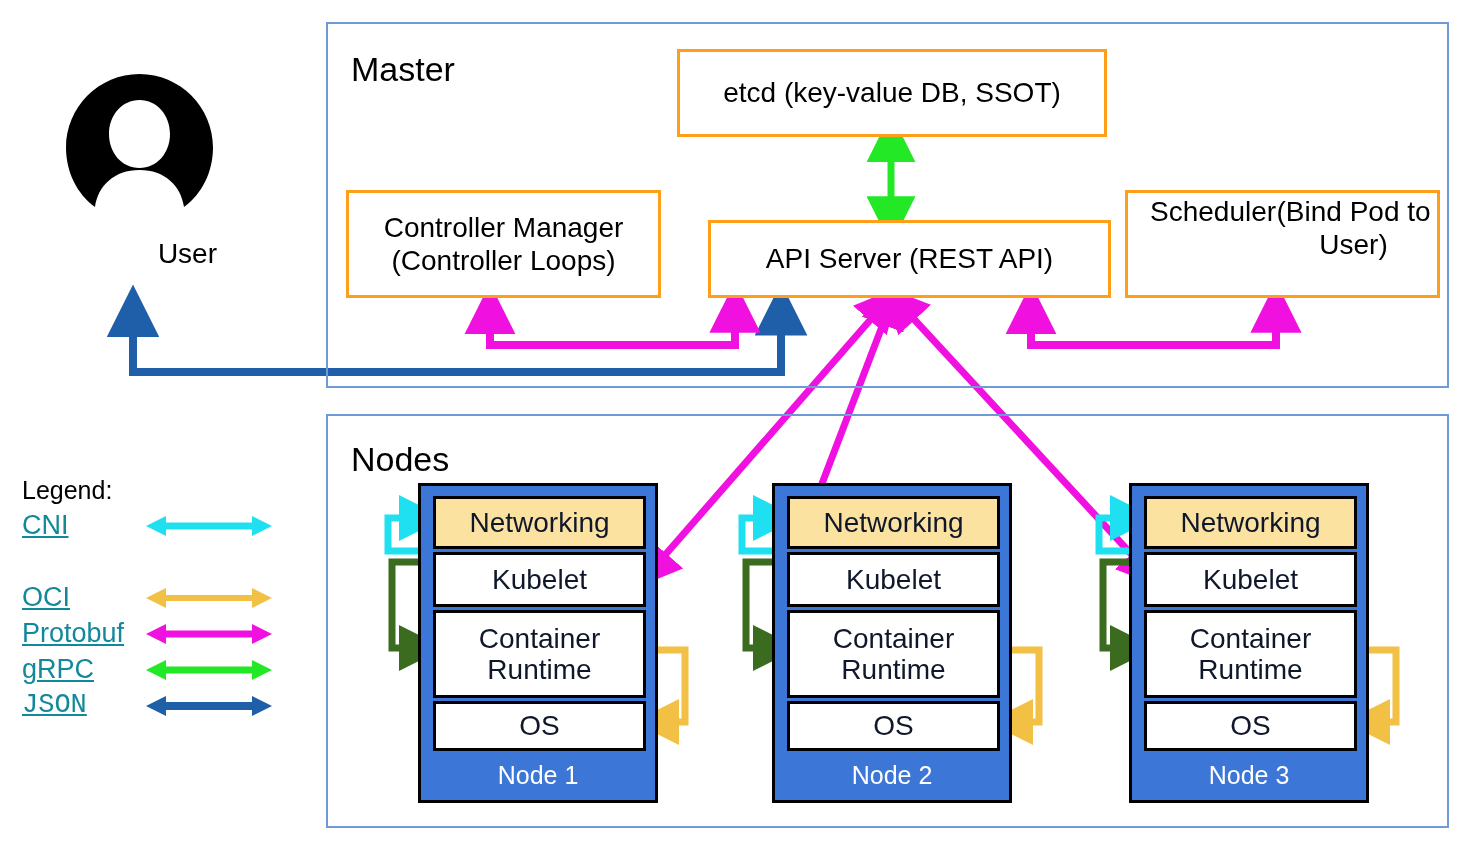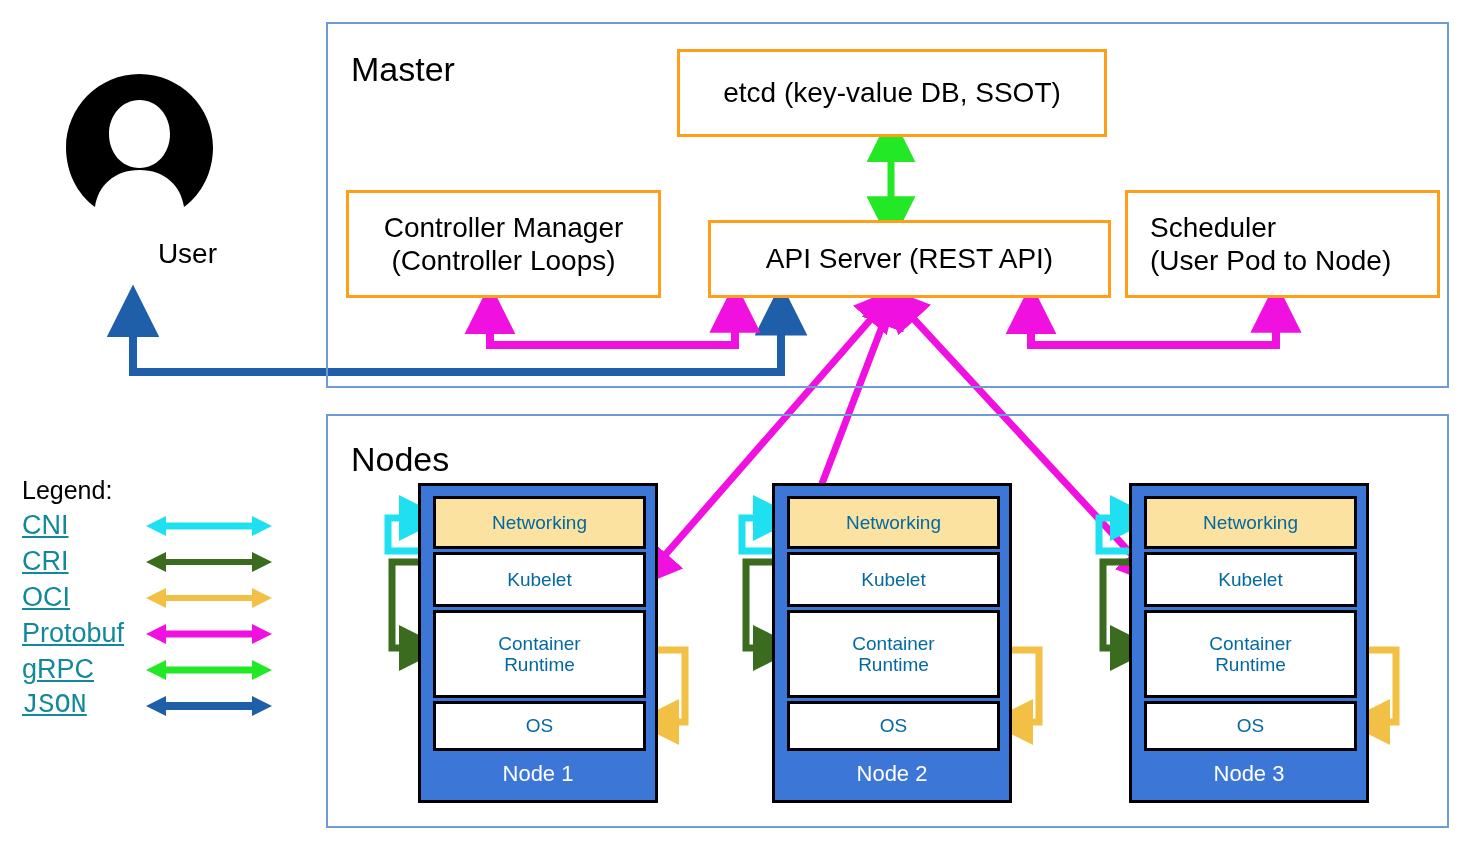--- a/index.html
+++ b/index.html
@@ -54,30 +54,30 @@
     border: 3px solid #000000;
   }
   .node-inner {
     position: absolute;
     background: #ffffff;
     border: 3px solid #000000;
     display: flex;
     align-items: center;
     justify-content: center;
     text-align: center;
-    font-size: 19px;
-    color: #0369a1;
+    font-size: 28px;
+    color: #0f172a;
     line-height: 1.12;
     box-sizing: border-box;
   }
   .node-inner.networking { background: #FBE2A0; }
   .node-label {
     position: absolute;
     color: #ffffff;
-    font-size: 22px;
+    font-size: 25px;
     text-align: center;
     width: 100%;
     left: 0;
   }
 
   
   .user-wrap { position: absolute; }
   .user-caption {
     position: absolute;
     width: 100%;
@@ -191,28 +191,20 @@
 
     <div class="legend-row" style="top:36px;">
       <span class="legend-label">CNI</span>
       <svg class="legend-arrow" width="130" height="24" viewBox="0 0 130 24">
         <line x1="16" y1="12" x2="114" y2="12" stroke="#1EE0F0" stroke-width="7"></line>
         <path d="M2,12 L22,2 L22,22 Z" fill="#1EE0F0"></path>
         <path d="M128,12 L108,2 L108,22 Z" fill="#1EE0F0"></path>
       </svg>
     </div>
 
-    <div class="legend-row" style="top:72px;">
-      <span class="legend-label">CRI</span>
-      <svg class="legend-arrow" width="130" height="24" viewBox="0 0 130 24">
-        <line x1="16" y1="12" x2="114" y2="12" stroke="#3A6B1E" stroke-width="6"></line>
-        <path d="M2,12 L22,2 L22,22 Z" fill="#3A6B1E"></path>
-        <path d="M128,12 L108,2 L108,22 Z" fill="#3A6B1E"></path>
-      </svg>
-    </div>
 
     <div class="legend-row" style="top:108px;">
       <span class="legend-label">OCI</span>
       <svg class="legend-arrow" width="130" height="24" viewBox="0 0 130 24">
         <line x1="16" y1="12" x2="114" y2="12" stroke="#F2C044" stroke-width="6"></line>
         <path d="M2,12 L22,2 L22,22 Z" fill="#F2C044"></path>
         <path d="M128,12 L108,2 L108,22 Z" fill="#F2C044"></path>
       </svg>
     </div>
 
@@ -253,23 +245,23 @@
   </div>
 
   <div class="comp-box abs" style="left:677px; top:49px; width:430px; height:88px;">
     <span>etcd (key-value DB, SSOT)</span>
   </div>
 
   <div class="comp-box abs" style="left:708px; top:220px; width:403px; height:78px;">
     <span>API Server (REST API)</span>
   </div>
 
-  <div class="comp-box abs" style="left:1125px; top:190px; width:315px; height:108px; flex-direction:column; align-items:flex-start; padding-left:22px;">
+  <div class="comp-box abs" style="left:1125px; top:190px; width:315px; height:108px; flex-direction:row; align-items:flex-start; padding-left:22px;">
     <span>Scheduler</span>
-    <span>(User Pod to Node)</span>
+    <span>(Bind Pod to User)</span>
   </div>
 
   <div class="group-box abs" style="left:326px; top:414px; width:1123px; height:414px;"></div>
   <span class="group-title" style="left:351px; top:442px;">Nodes</span>
 
   <div class="node-box abs" style="left:418px; top:483px; width:240px; height:320px;">
     <div class="node-inner networking" style="left:12px; top:10px; width:213px; height:53px;">
       <span>Networking</span>
     </div>
     <div class="node-inner" style="left:12px; top:66px; width:213px; height:55px;">

